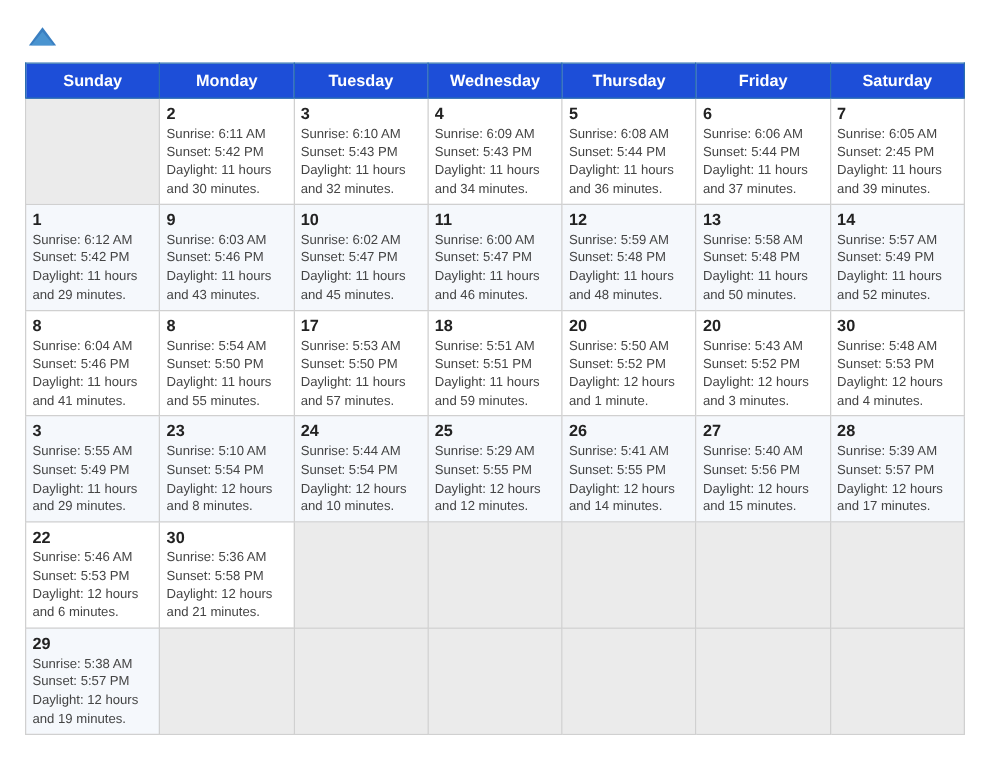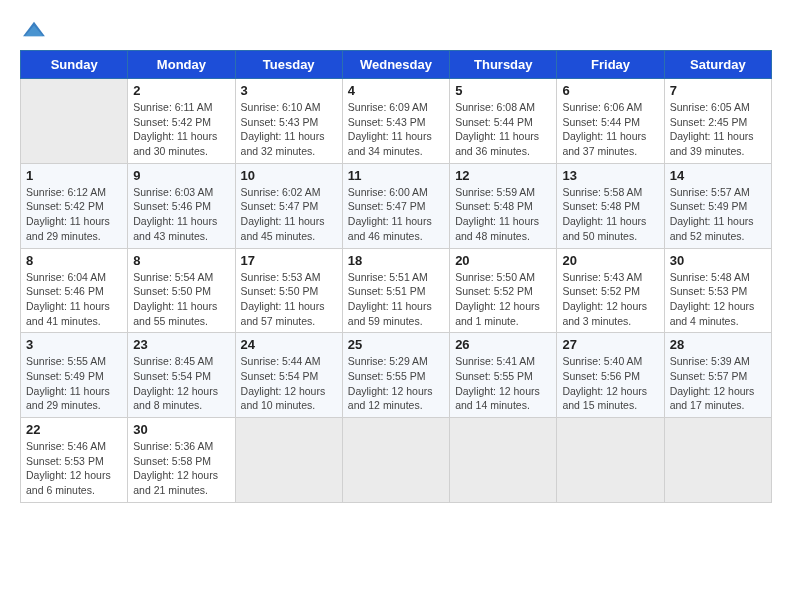--- a/index.html
+++ b/index.html
@@ -271,21 +271,21 @@
       <tr>
         <td>
           <span class="day-num">3</span>
           <span class="cell-line">Sunrise: 5:55 AM</span>
           <span class="cell-line">Sunset: 5:49 PM</span>
           <span class="cell-line">Daylight: 11 hours</span>
           <span class="cell-line">and 29 minutes.</span>
         </td>
         <td>
           <span class="day-num">23</span>
-          <span class="cell-line">Sunrise: 8:45 AM</span>
+          <span class="cell-line">Sunrise: 5:10 AM</span>
           <span class="cell-line">Sunset: 5:54 PM</span>
           <span class="cell-line">Daylight: 12 hours</span>
           <span class="cell-line">and 8 minutes.</span>
         </td>
         <td>
           <span class="day-num">24</span>
           <span class="cell-line">Sunrise: 5:44 AM</span>
           <span class="cell-line">Sunset: 5:54 PM</span>
           <span class="cell-line">Daylight: 12 hours</span>
           <span class="cell-line">and 10 minutes.</span>
@@ -327,20 +327,35 @@
           <span class="cell-line">Daylight: 12 hours</span>
           <span class="cell-line">and 6 minutes.</span>
         </td>
         <td>
           <span class="day-num">30</span>
           <span class="cell-line">Sunrise: 5:36 AM</span>
           <span class="cell-line">Sunset: 5:58 PM</span>
           <span class="cell-line">Daylight: 12 hours</span>
           <span class="cell-line">and 21 minutes.</span>
         </td>
+        <td class="empty-cell"></td>
+        <td class="empty-cell"></td>
+        <td class="empty-cell"></td>
+        <td class="empty-cell"></td>
+        <td class="empty-cell"></td>
+      </tr>
+      <tr>
+        <td>
+          <span class="day-num">29</span>
+          <span class="cell-line">Sunrise: 5:38 AM</span>
+          <span class="cell-line">Sunset: 5:57 PM</span>
+          <span class="cell-line">Daylight: 12 hours</span>
+          <span class="cell-line">and 19 minutes.</span>
+        </td>
+        <td class="empty-cell"></td>
         <td class="empty-cell"></td>
         <td class="empty-cell"></td>
         <td class="empty-cell"></td>
         <td class="empty-cell"></td>
         <td class="empty-cell"></td>
       </tr>
     </tbody>
 </table>
 
 </body></html>

